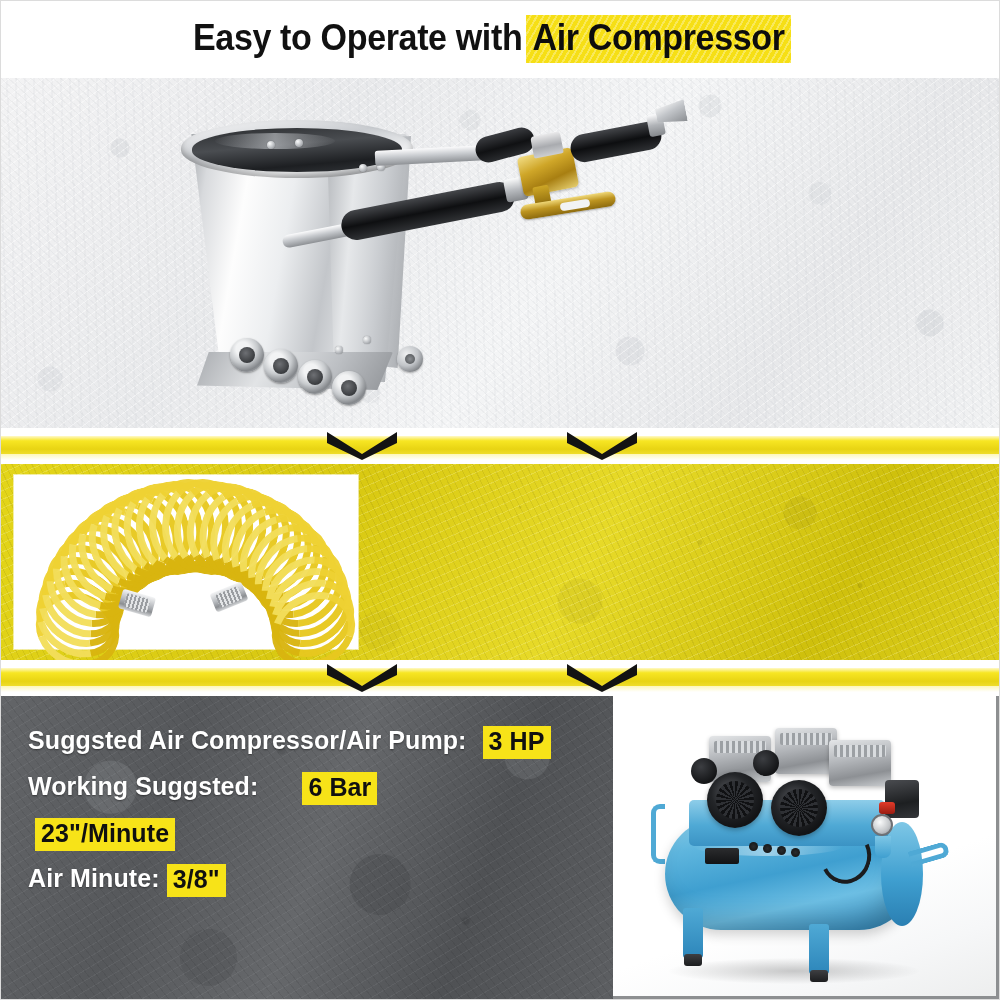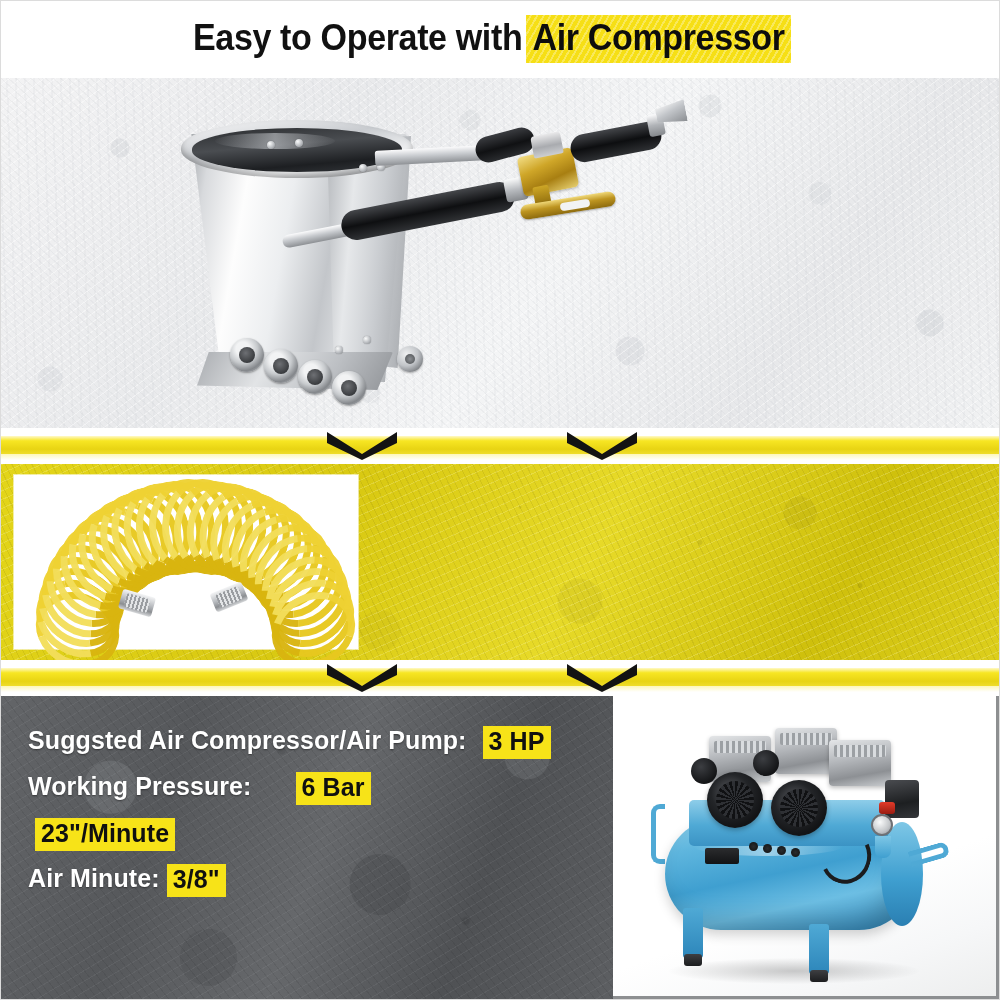--- a/index.html
+++ b/index.html
@@ -560,21 +560,21 @@
   <div class="panel3">
 
     <div class="spec-side">
       <div class="spec-grain"></div>
       <div class="spec-list" id="spec-list">
           <div class="spec-row">
             <span class="spec-label">Suggsted Air Compressor/Air Pump:</span>
             <span class="spec-val" style="background: rgb(247, 227, 24); margin-left: 16px;">3 HP</span>
           </div>
           <div class="spec-row">
-            <span class="spec-label">Working Pressure:</span>
+            <span class="spec-label">Working Suggsted:</span>
             <span class="spec-val" style="background: rgb(247, 227, 24); margin-left: 44px;">6 Bar</span>
           </div>
           <div class="spec-row">
             <span class="spec-val" style="background: rgb(247, 227, 24);">23"/Minute</span>
           </div>
           <div class="spec-row">
             <span class="spec-label">Air Minute:</span>
             <span class="spec-val" style="background: rgb(247, 227, 24);">3/8"</span>
           </div>
         </div>

